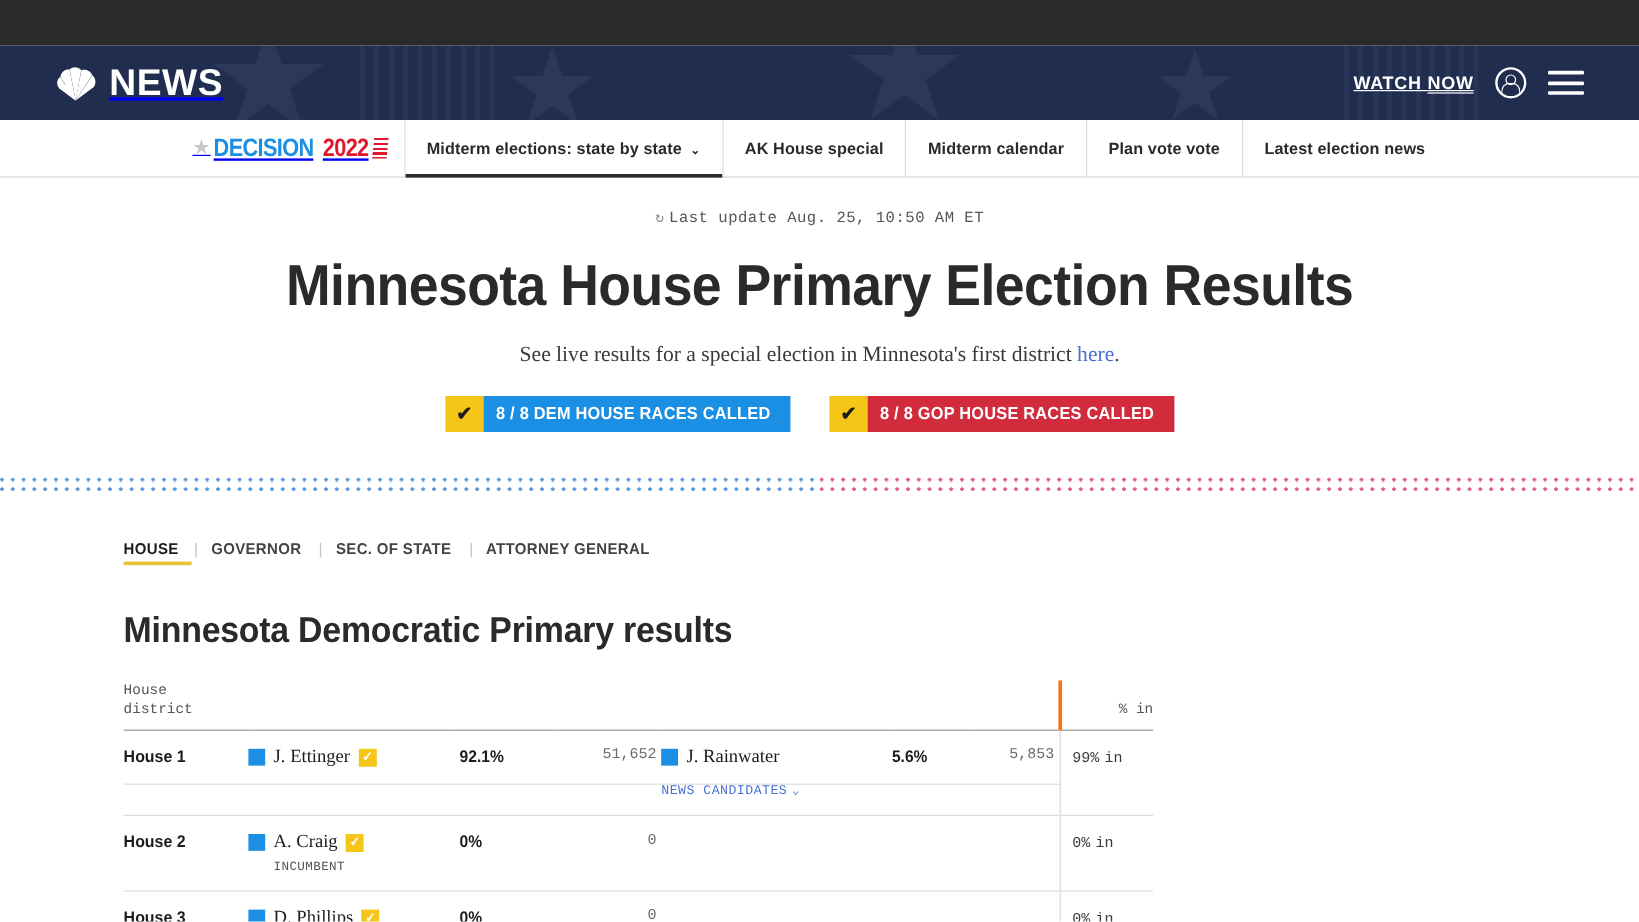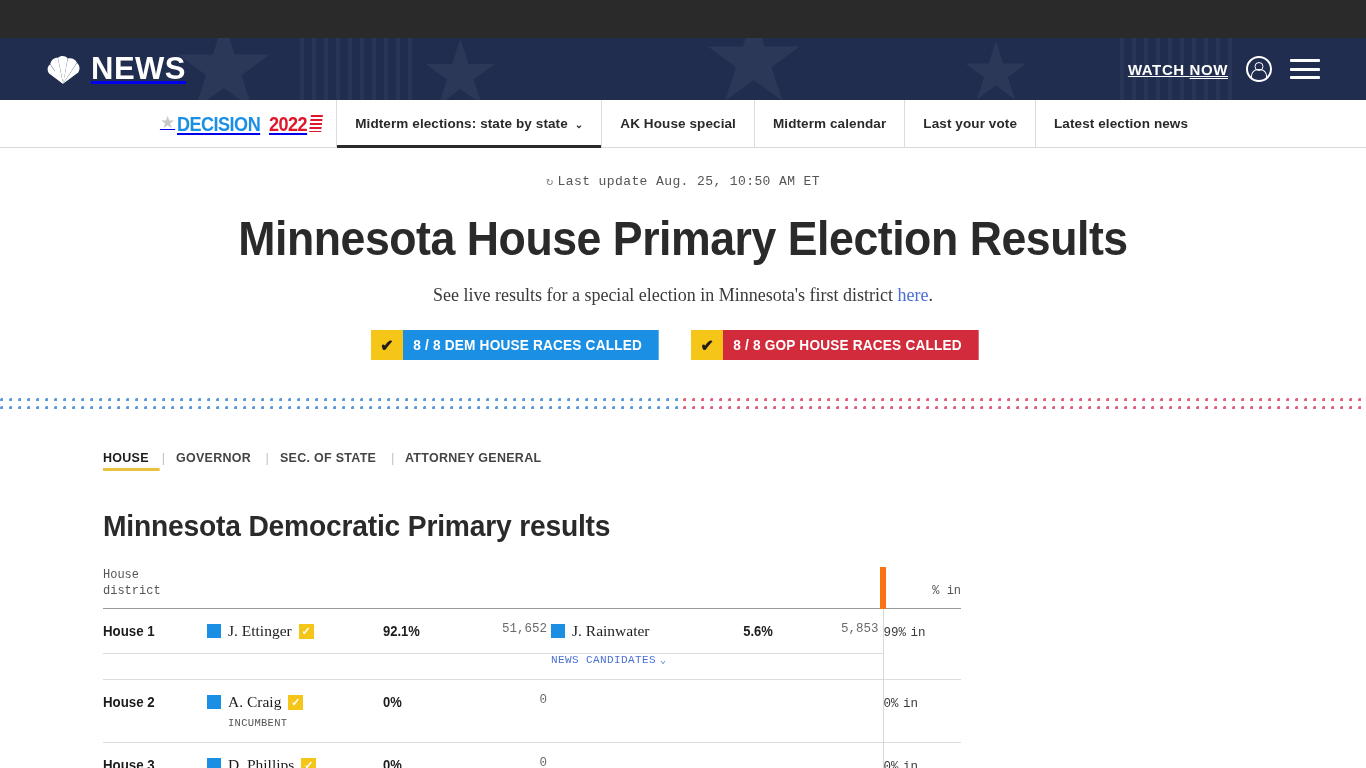--- a/index.html
+++ b/index.html
@@ -364,21 +364,21 @@
   .rthead th {
     font-family: "Liberation Mono", monospace;
     font-size: 12px;
     font-weight: 400;
     color: #555;
     padding-bottom: 9px;
     line-height: 1.35;
   }
   .rthead .th-pct-in {
     text-align: right;
-    border-left: 6px solid #f97316;
+    border-left: 3px solid #f97316;
     padding-left: 10px;
     vertical-align: bottom;
   }
   .rthead tr { border-bottom: 1px solid #999; }
 
   .rrow { border-bottom: 1px solid #dcdcdc; }
   .rrow td { padding-top: 13px; padding-bottom: 13px; }
 
   .col-district  { width: 104px; }
   .col-cand1     { width: 172px; }
@@ -450,20 +450,21 @@
     display: block;
     padding-right: 4px;
   }
   .pct-cell   { text-align: left;  padding-left: 4px; }
   .pct-cell-2 { text-align: right; padding-right: 4px; }
   .pct-cell-2 .pct { transform-origin: right center; }
 
   .in-cell {
     border-left: 1px solid #d8d8d8;
     text-align: right;
+    padding-left: 10px;
     padding-right: 4px;
   }
   .in-val {
     font-family: "Liberation Mono", monospace;
     font-size: 12.5px;
     color: #3a3a3a;
   }
 
   .more-cands {
     font-family: "Liberation Mono", monospace;
@@ -535,21 +536,21 @@
         <span>Midterm elections: state by state</span>
         <span class="nav-caret">⌄</span>
       </div>
       <div class="nav-item">
         <span>AK House special</span>
       </div>
       <div class="nav-item">
         <span>Midterm calendar</span>
       </div>
       <div class="nav-item">
-        <span>Last your vote</span>
+        <span>Plan vote vote</span>
       </div>
       <div class="nav-item">
         <span>Latest election news</span>
       </div>
     </div>
   </div>
 </nav>
 
 <section class="hero">
   <div class="last-update">

